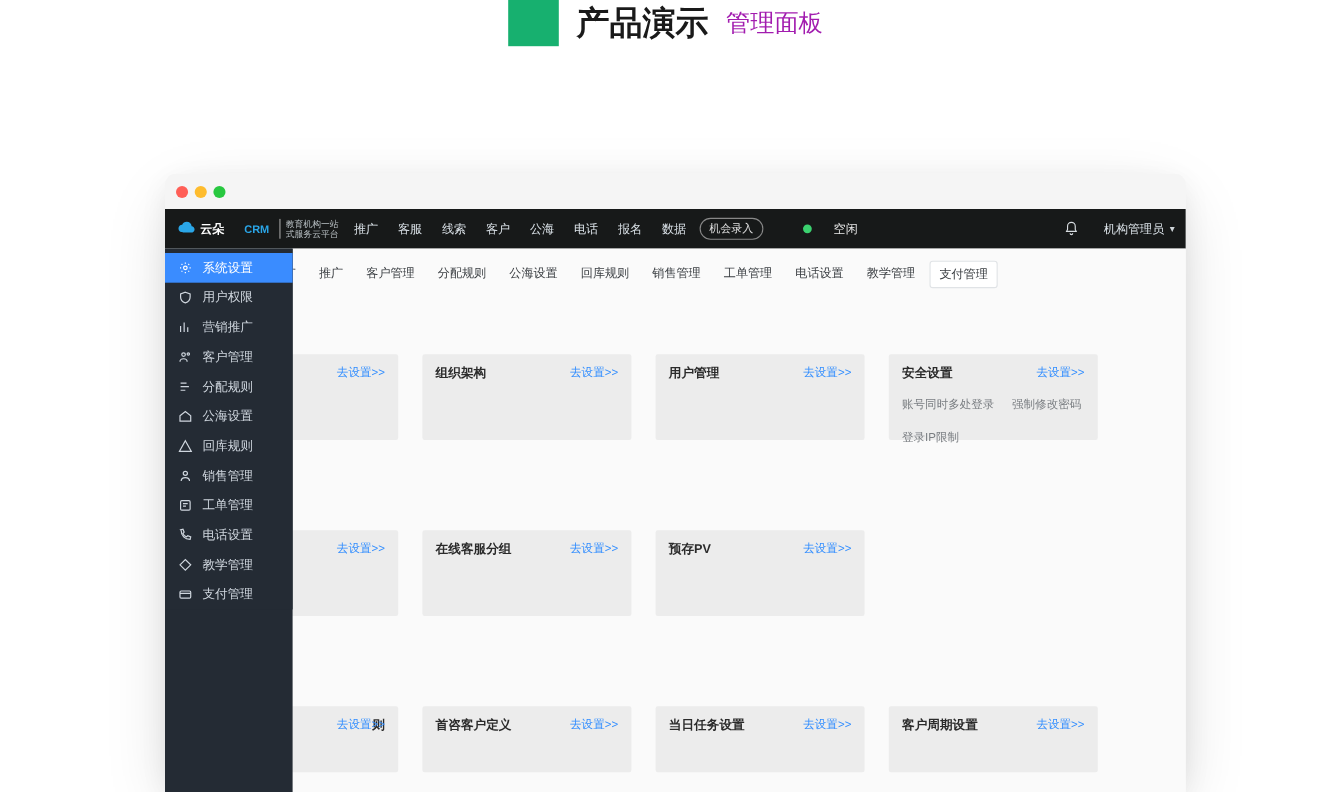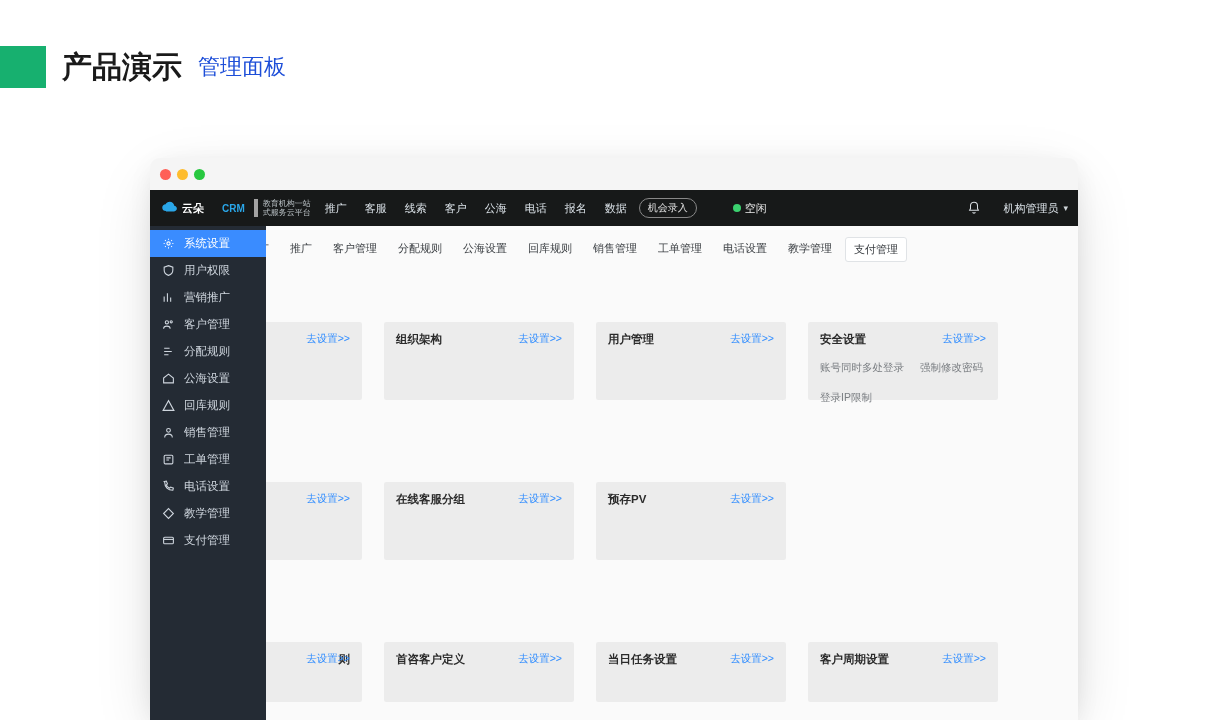--- a/index.html
+++ b/index.html
@@ -8,40 +8,40 @@
     width: 1210px;
     height: 720px;
     background: #ffffff;
     font-family: "PingFang SC", "Microsoft YaHei", -apple-system, sans-serif;
     overflow: hidden;
     position: relative;
   }
   .slide-header {
     display: flex;
     align-items: center;
-    margin-top: 46px;
     margin-left: 0;
     gap: 0;
+    justify-content: center;
   }
   .slide-bar {
     width: 46px;
     height: 42px;
     background: #17b06f;
     margin-right: 16px;
   }
   .slide-title {
     font-size: 30px;
     font-weight: 800;
     color: #1a1a1a;
     margin-right: 16px;
   }
   .slide-subtitle {
     font-size: 22px;
     font-weight: 500;
-    color: #1d4ed8;
+    color: #a21caf;
   }
   .mock-window {
     position: absolute;
     left: 150px;
     top: 158px;
     width: 928px;
     border-radius: 10px 10px 0 0;
     background: #f7f7f7;
     box-shadow: 0 18px 60px -12px rgba(0,0,0,.18), 0 6px 28px -6px rgba(0,0,0,.10);
     overflow: hidden;
@@ -75,38 +75,38 @@
     width: 18px; height: 16px; flex: 0 0 auto;
   }
   .brand-logo svg { display: block; }
   .brand-text {
     display: inline-flex; align-items: baseline; gap: 18px;
     color: #e9f4fb;
   }
   .brand-cn { font-size: 11px; font-weight: 700; color: #fff; }
   .brand-en { font-size: 10px; font-weight: 800; color: #2aa6e8; }
   .brand-tag {
-    border-left: 4px solid #a3a3a3;
+    border-left: 1px solid #a3a3a3;
     padding-left: 5px; margin-left: 5px;
     font-size: 8px; line-height: 1.15; color: #b9c0c4;
     white-space: nowrap;
   }
   .nav-items { display: flex; gap: 18px; }
   .nav-items span { cursor: pointer; }
   .btn-rec {
     border: 1px solid #888;
     border-radius: 10px;
     padding: 2px 8px;
     margin-left: 12px;
     font-size: 10px;
     color: #e0e0e0;
     cursor: pointer;
   }
   .status {
-    display: flex; align-items: center; gap: 4px; margin-left: 36px;
+    display: flex; align-items: center; gap: 20px; margin-left: 36px;
     font-size: 11px; color: #e8e8e8;
   }
   .status-dot {
     width: 8px; height: 8px; border-radius: 50%; background: #3bd16f;
   }
   .top-right {
     margin-left: auto;
     display: flex;
     gap: 22px;
   }

